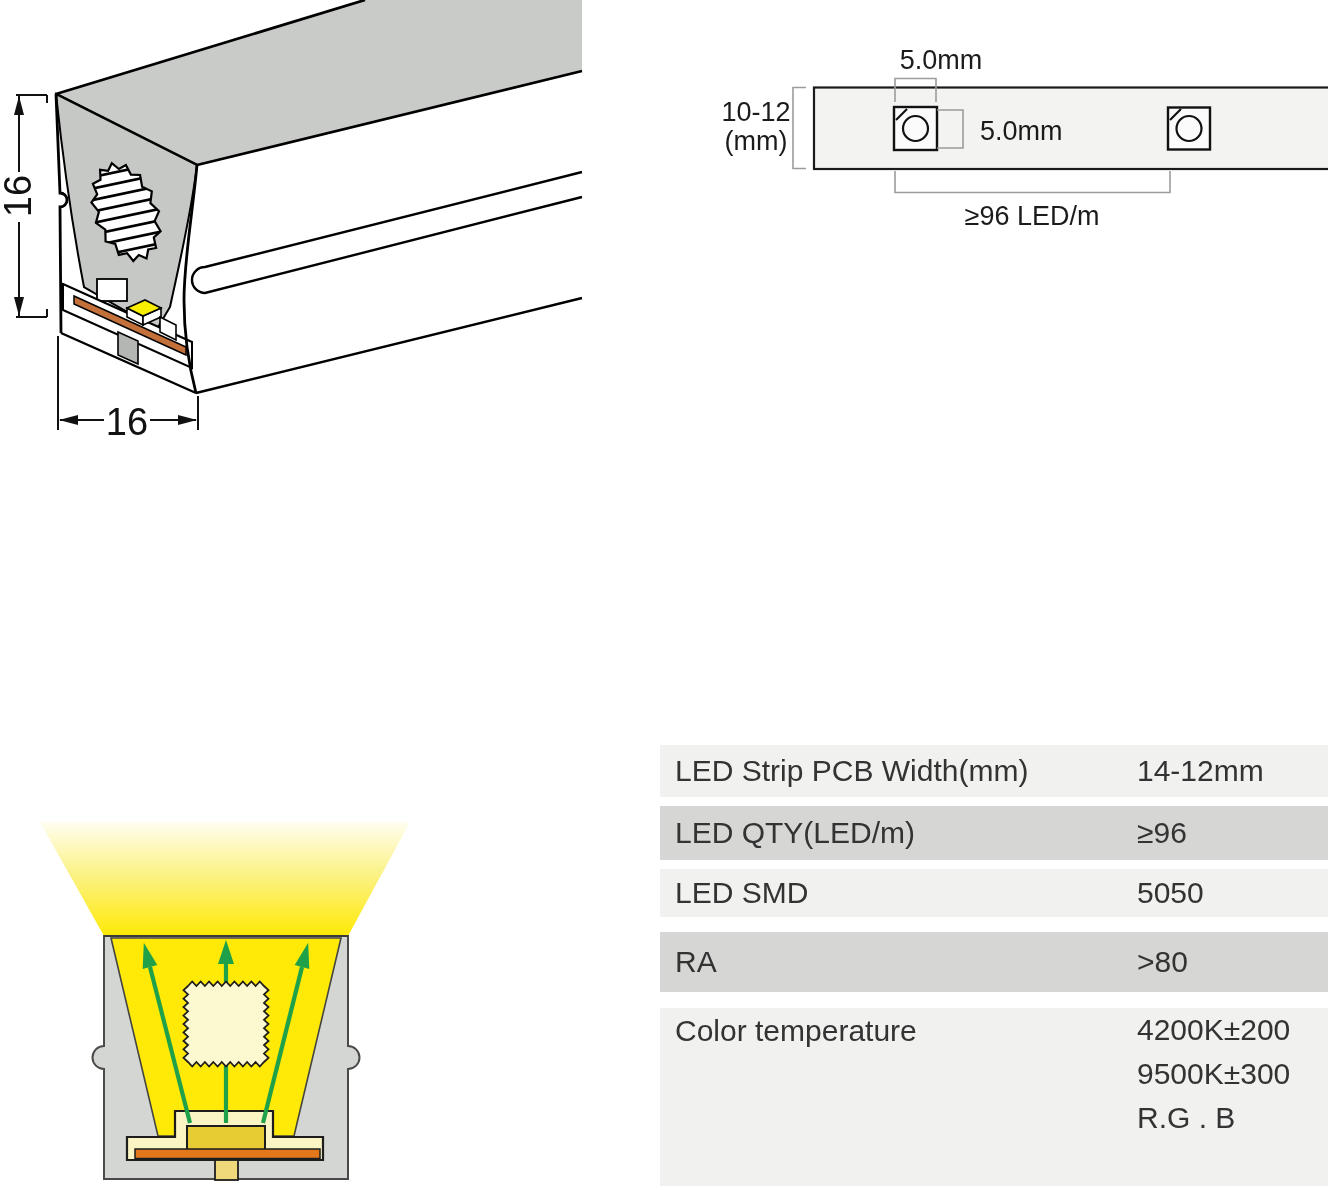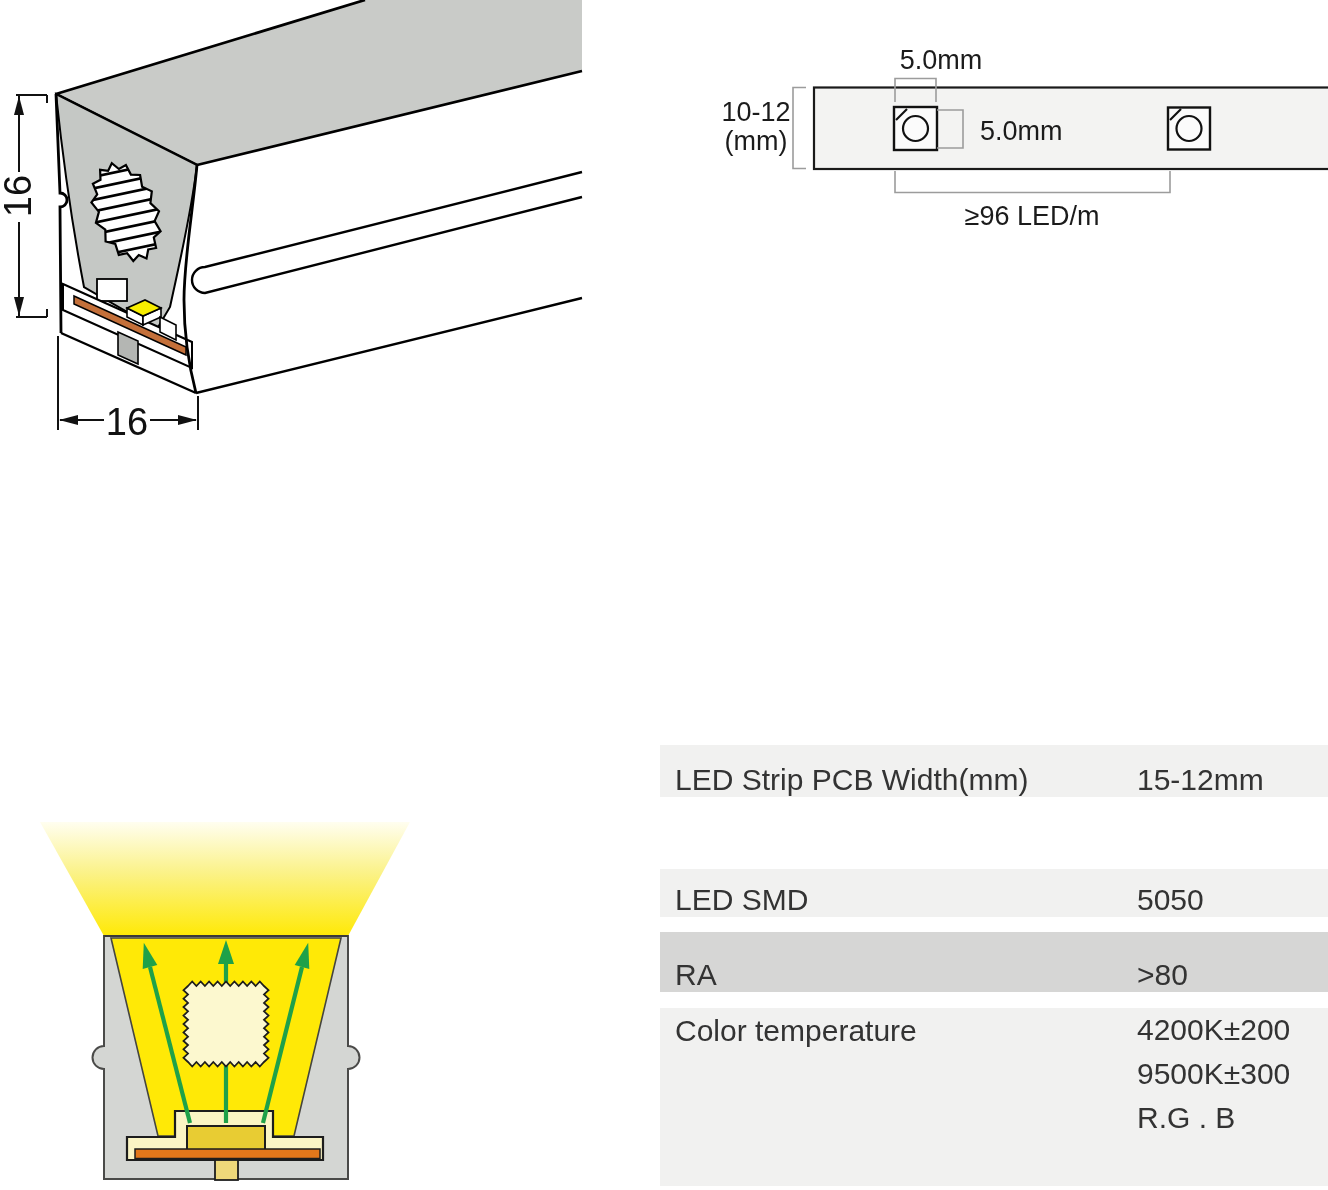--- a/index.html
+++ b/index.html
@@ -8,21 +8,21 @@
     background:#ffffff;
     font-family:"Liberation Sans",sans-serif;
   }
   #diagram-svg{position:absolute;left:0;top:0;}
   svg text{font-family:"Liberation Sans",sans-serif;fill:#1b1b1b;}
   .dim-text{font-size:38px;fill:#111;}
   .lbl-text{font-size:27px;fill:#1b1b1b;}
 
   
   .spec-table{position:absolute;left:660px;top:0;width:668px;height:1190px;}
-  .spec-row{position:absolute;left:0;width:668px;display:flex;align-items:flex-end;}
+  .spec-row{position:absolute;left:0;width:668px;display:flex;align-items:center;}
   .spec-row .lbl{padding-left:15px;font-size:30px;color:#333;}
   .spec-row .val{position:absolute;left:477px;font-size:30px;color:#333;}
   .row-light{background:#F1F1F0;}
   .row-dark{background:#D6D6D5;}
   .row-1{top:745px;height:52px;}
   .row-2{top:806px;height:54px;}
   .row-3{top:869px;height:48px;}
   .row-4{top:932px;height:60px;}
   .row-5{top:995px;height:178px;align-items:flex-start;margin-top:13px;}
   .row-5 .lbl{padding-top:6px;}
@@ -175,21 +175,25 @@
       <polygon points="143.8,942.8 142.7,968.9 157.3,965.1"></polygon>
       <polygon points="226,940 218,964 234,964"></polygon>
       <polygon points="308.2,942.8 309.3,968.9 294.7,965.1"></polygon>
     </g>
   </g>
 </svg>
 
 <div class="spec-table">
   <div class="spec-row row-1 row-light">
     <span class="lbl">LED Strip PCB Width(mm)</span>
-    <span class="val">15-12mm</span>
+    <span class="val">14-12mm</span>
+  </div>
+  <div class="spec-row row-2 row-dark">
+    <span class="lbl">LED QTY(LED/m)</span>
+    <span class="val">≥96</span>
   </div>
   <div class="spec-row row-3 row-light">
     <span class="lbl">LED SMD</span>
     <span class="val">5050</span>
   </div>
   <div class="spec-row row-4 row-dark">
     <span class="lbl">RA</span>
     <span class="val">&gt;80</span>
   </div>
   <div class="spec-row row-5 row-light">

